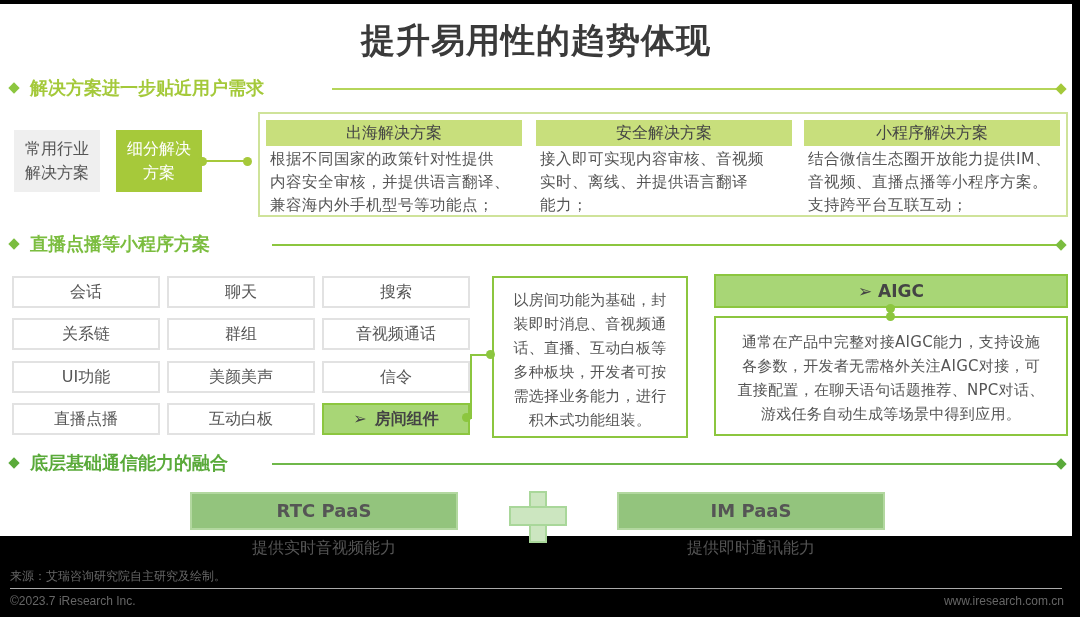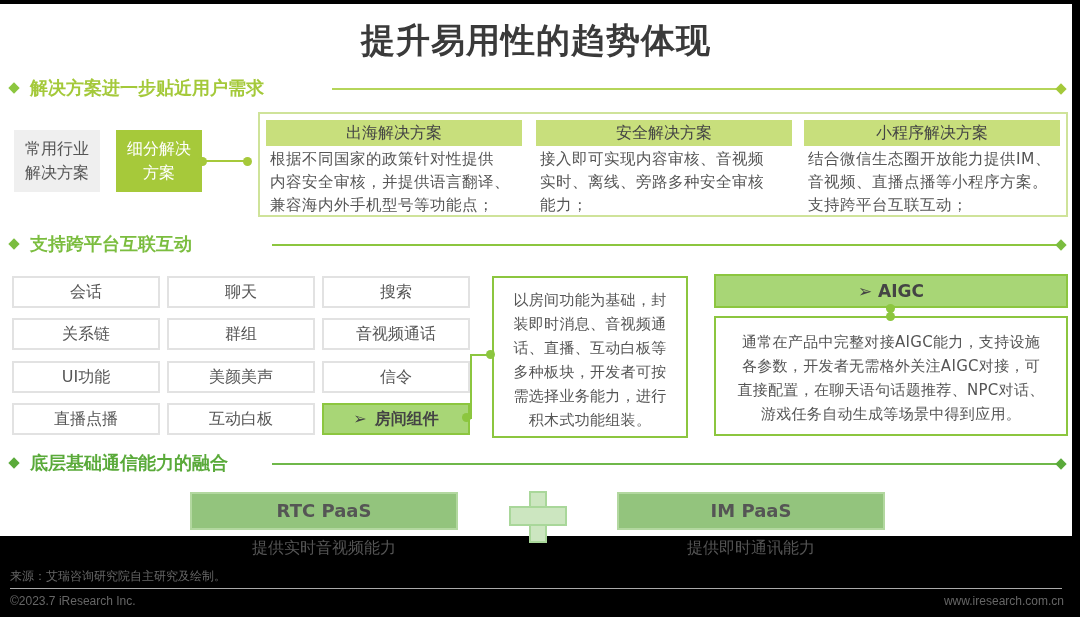--- a/index.html
+++ b/index.html
@@ -95,37 +95,37 @@
       <div class="body">
         <div>根据不同国家的政策针对性提供</div>
         <div>内容安全审核，并提供语言翻译、</div>
         <div>兼容海内外手机型号等功能点；</div>
       </div>
     </div>
     <div class="sol" style="left:276px;">
       <div class="head">安全解决方案</div>
       <div class="body">
         <div>接入即可实现内容审核、音视频</div>
-        <div>实时、离线、旁路多种安全审核</div>
+        <div>实时、离线、并提供语言翻译</div>
         <div>能力；</div>
       </div>
     </div>
     <div class="sol" style="left:544px;">
       <div class="head">小程序解决方案</div>
       <div class="body">
         <div>结合微信生态圈开放能力提供IM、</div>
         <div>音视频、直播点播等小程序方案。</div>
         <div>支持跨平台互联互动；</div>
       </div>
     </div>
   </div>
 
   <div class="sec-head s2" style="top:228px;">
     <span class="diamond" style="background:#7bbd3f;"></span>
-    <span class="label">支持跨平台互联互动</span>
+    <span class="label">直播点播等小程序方案</span>
   </div>
   <div class="sec-line s2-line" style="left:272px; top:240px; width:790px;">
     <span class="end"></span>
   </div>
 
   <div class="grid">
     <div class="cell" style="left:0; top:0;">会话</div>
     <div class="cell" style="left:155px; top:0;">聊天</div>
     <div class="cell" style="left:310px; top:0;">搜索</div>
     <div class="cell" style="left:0; top:42px;">关系链</div>

